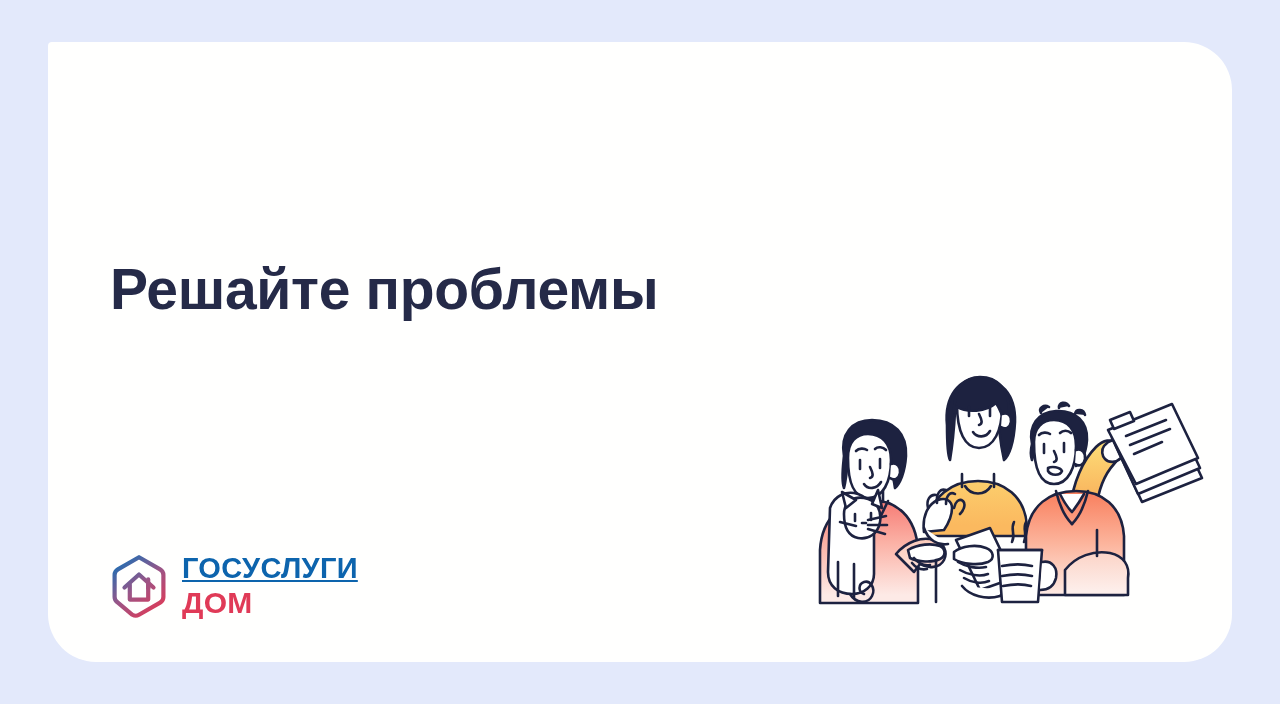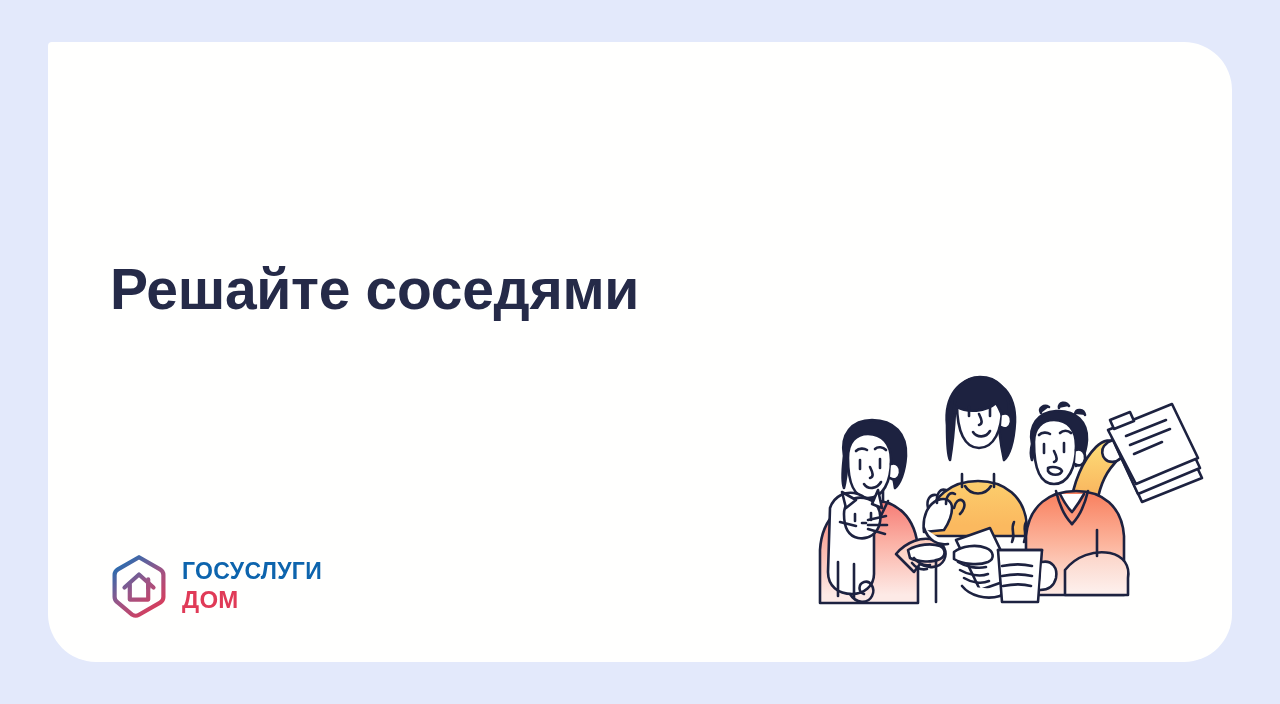--- a/index.html
+++ b/index.html
@@ -70,30 +70,31 @@
   }
   .logo-wordmark {
     display: flex;
     flex-direction: column;
     justify-content: center;
     line-height: 1;
   }
   .logo-word-top {
     font-family: "Liberation Sans", "DejaVu Sans", sans-serif;
     font-weight: bold;
-    font-size: 23px;
+    font-size: 29px;
     letter-spacing: 0.3px;
     color: #0d64ad;
     text-transform: uppercase;
     margin-bottom: 5px;
+    text-decoration: underline;
   }
   .logo-word-bottom {
     font-family: "Liberation Sans", "DejaVu Sans", sans-serif;
     font-weight: bold;
-    font-size: 24px;
+    font-size: 30px;
     letter-spacing: 0.3px;
     color: #e03a57;
     text-transform: uppercase;
   }
 
   
   .illustration {
     position: absolute;
     right: 22px;
     bottom: 12px;
@@ -103,21 +104,21 @@
   }
 </style>
 </head>
 <body>
 
 <div class="banner-root">
 
   <div class="promo-card">
 
     <h1 class="headline">
-      <span class="headline-line">Решайте соседями</span>
+      <span class="headline-line">Решайте проблемы</span>
     </h1>
 
     <div class="logo-block">
 
       <span class="logo-mark-wrap">
         <svg class="logo-mark" viewBox="0 0 58 64" fill="none" xmlns="http://www.w3.org/2000/svg" aria-hidden="true">
           <defs>
             <linearGradient id="gosGrad" x1="8" y1="6" x2="50" y2="58" gradientUnits="userSpaceOnUse">
               <stop offset="0" stop-color="#1a6fb5"></stop>
               <stop offset="0.5" stop-color="#9a5587"></stop>

